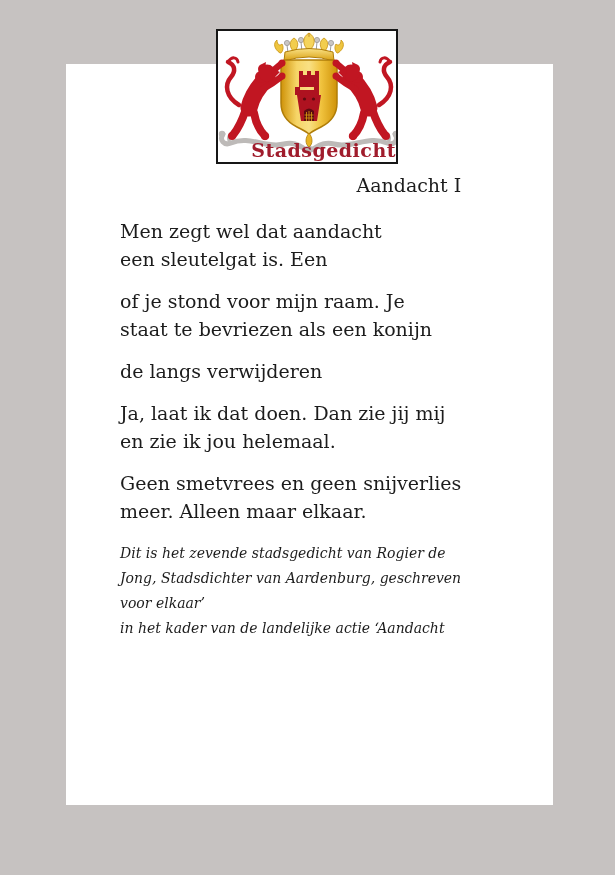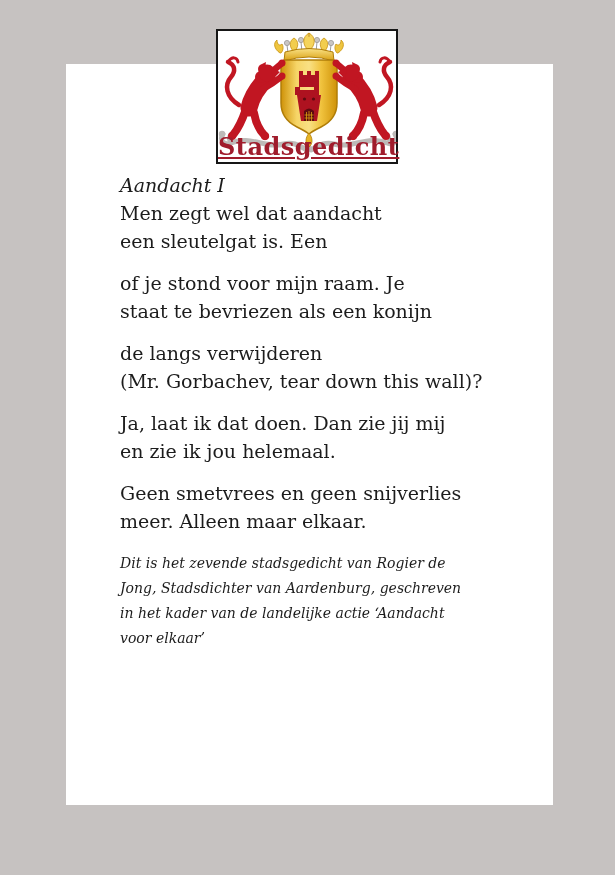--- a/index.html
+++ b/index.html
@@ -21,38 +21,38 @@
     left: 216px; top: 29px;
     width: 178px; height: 131px;
     background: #ffffff;
     border: 2px solid #161616;
     z-index: 3;
   }
   .logo-box svg { position: absolute; left: 0; top: 0; }
   .logo-caption {
     position: absolute;
     left: 0; right: 0; bottom: 1px;
-    text-align: left;
-    font-size: 24px;
+    text-align: right;
+    font-size: 19px;
     font-weight: bold;
     color: #a01c2c;
     letter-spacing: 0.5px;
     white-space: nowrap;
-    text-decoration: underline;
   }
   .poem {
     position: absolute;
     left: 54px; top: 107px;
     color: #1c1c1c;
     font-size: 19px;
     line-height: 28px;
   }
   .poem-title {
-    font-style: italic;
+    margin-bottom: 18px;
     white-space: nowrap;
+    text-align: right;
   }
   .stanza { margin: 0 0 14px 0; }
   .stanza:last-of-type { margin-bottom: 0; }
   .line { white-space: nowrap; }
   .colophon {
     margin-top: 16px;
     font-style: italic;
     font-size: 14px;
     line-height: 25px;
   }
@@ -67,36 +67,35 @@
     <div class="stanza">
       <div class="line">Men zegt wel dat aandacht</div>
       <div class="line">een sleutelgat is. Een</div>
     </div>
     <div class="stanza">
       <div class="line">of je stond voor mijn raam. Je</div>
       <div class="line">staat te bevriezen als een konijn</div>
     </div>
     <div class="stanza">
       <div class="line">de langs verwijderen</div>
-      <div class="line">(Mr. Gorbachev, tear down this wall)?</div>
     </div>
     <div class="stanza">
       <div class="line">Ja, laat ik dat doen. Dan zie jij mij</div>
       <div class="line">en zie ik jou helemaal.</div>
     </div>
     <div class="stanza">
       <div class="line">Geen smetvrees en geen snijverlies</div>
       <div class="line">meer. Alleen maar elkaar.</div>
     </div>
 
     <div class="colophon">
       <div class="line">Dit is het zevende stadsgedicht van Rogier de</div>
       <div class="line">Jong, Stadsdichter van Aardenburg, geschreven</div>
+      <div class="line">voor elkaar’</div>
       <div class="line">in het kader van de landelijke actie ‘Aandacht</div>
-      <div class="line">voor elkaar’</div>
     </div>
   </div>
 </div>
 
 <div class="logo-box">
   <svg width="178" height="131" viewBox="0 0 178 131" aria-hidden="true">
     <defs>
       <linearGradient id="goldGrad" x1="0" y1="0" x2="1" y2="0">
         <stop offset="0" stop-color="#cf9208"></stop>
         <stop offset="0.28" stop-color="#f6d567"></stop>

